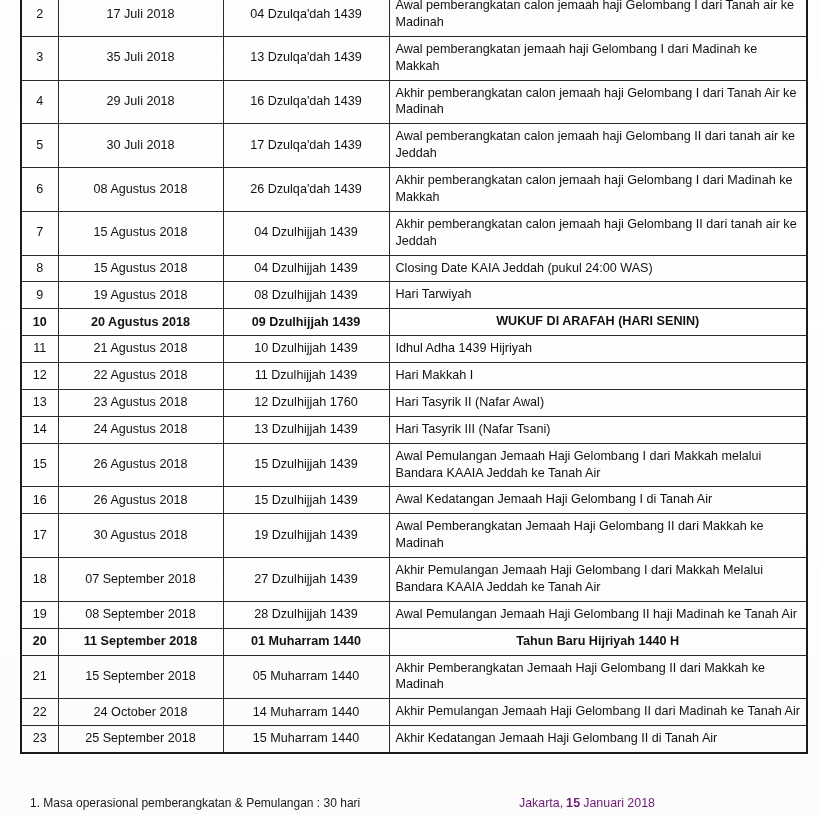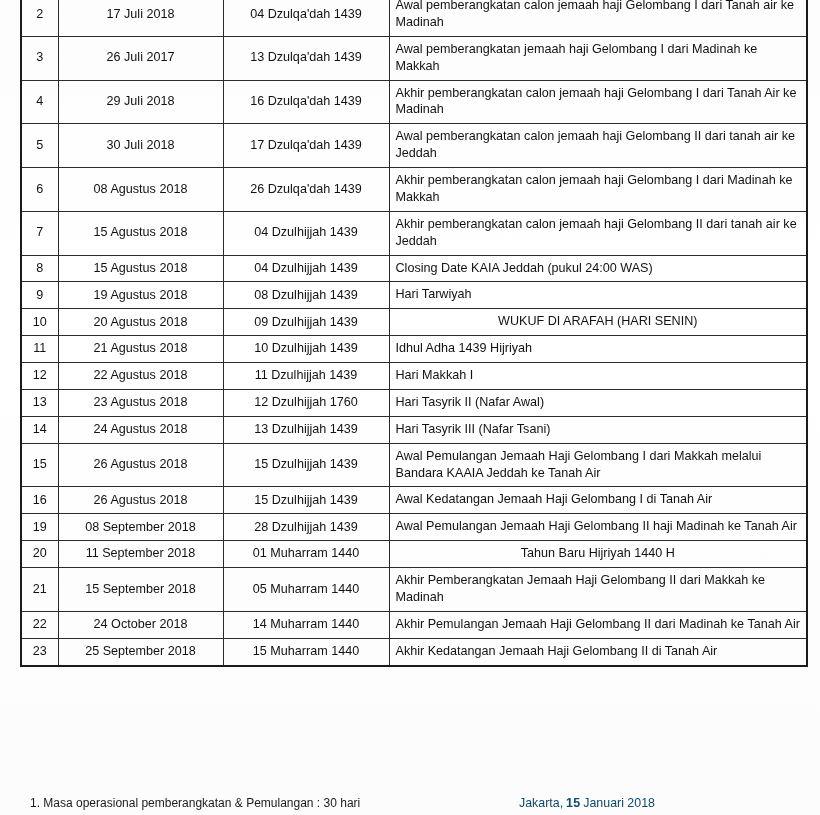--- a/index.html
+++ b/index.html
@@ -71,21 +71,21 @@
   td.masi, td.hijr {
     text-align: center;
   }
   td.desc {
     text-align: left;
     padding-left: 9px;
     padding-right: 6px;
     line-height: 1.34;
   }
   tr.em td {
-    font-weight: normal;
+    font-weight: bold;
     text-align: center;
   }
 
   
   .footer {
     position: absolute;
     left: 0;
     top: 796px;
     width: 820px;
     height: 22px;
@@ -99,21 +99,21 @@
     white-space: nowrap;
     color: #1a1a1a;
     margin-left: 8px;
   }
   .footer .fr {
     position: absolute;
     left: 519px;
     top: 0;
     font-size: 12.4px;
     white-space: nowrap;
-    color: #0c4a6e;
+    color: #701a75;
   }
   .footer .fr .daynum {
     font-weight: bold;
     letter-spacing: .2px;
     padding: 0 3px;
   }
 </style>
 </head>
 <body>
 
@@ -130,21 +130,21 @@
       </colgroup>
       <tbody id="tbody">
           <tr>
             <td class="no">2</td>
             <td class="masi">17 Juli 2018</td>
             <td class="hijr">04 Dzulqa'dah 1439</td>
             <td class="desc">Awal pemberangkatan calon jemaah haji Gelombang I dari Tanah air ke Madinah</td>
           </tr>
           <tr>
             <td class="no">3</td>
-            <td class="masi">26 Juli 2017</td>
+            <td class="masi">35 Juli 2018</td>
             <td class="hijr">13 Dzulqa'dah 1439</td>
             <td class="desc">Awal pemberangkatan jemaah haji Gelombang I dari Madinah ke Makkah</td>
           </tr>
           <tr>
             <td class="no">4</td>
             <td class="masi">29 Juli 2018</td>
             <td class="hijr">16 Dzulqa'dah 1439</td>
             <td class="desc">Akhir pemberangkatan calon jemaah haji Gelombang I dari Tanah Air ke Madinah</td>
           </tr>
           <tr>
@@ -211,20 +211,32 @@
             <td class="no">15</td>
             <td class="masi">26 Agustus 2018</td>
             <td class="hijr">15 Dzulhijjah 1439</td>
             <td class="desc">Awal Pemulangan Jemaah Haji Gelombang I dari Makkah melalui Bandara KAAIA Jeddah ke Tanah Air</td>
           </tr>
           <tr>
             <td class="no">16</td>
             <td class="masi">26 Agustus 2018</td>
             <td class="hijr">15 Dzulhijjah 1439</td>
             <td class="desc">Awal Kedatangan Jemaah Haji Gelombang I di Tanah Air</td>
+          </tr>
+          <tr>
+            <td class="no">17</td>
+            <td class="masi">30 Agustus 2018</td>
+            <td class="hijr">19 Dzulhijjah 1439</td>
+            <td class="desc">Awal Pemberangkatan Jemaah Haji Gelombang II dari Makkah ke Madinah</td>
+          </tr>
+          <tr>
+            <td class="no">18</td>
+            <td class="masi">07 September 2018</td>
+            <td class="hijr">27 Dzulhijjah 1439</td>
+            <td class="desc">Akhir Pemulangan Jemaah Haji Gelombang I dari Makkah Melalui Bandara KAAIA Jeddah ke Tanah Air</td>
           </tr>
           <tr>
             <td class="no">19</td>
             <td class="masi">08 September 2018</td>
             <td class="hijr">28 Dzulhijjah 1439</td>
             <td class="desc">Awal Pemulangan Jemaah Haji Gelombang II haji Madinah ke Tanah Air</td>
           </tr>
           <tr class="em">
             <td class="no">20</td>
             <td class="masi">11 September 2018</td>

